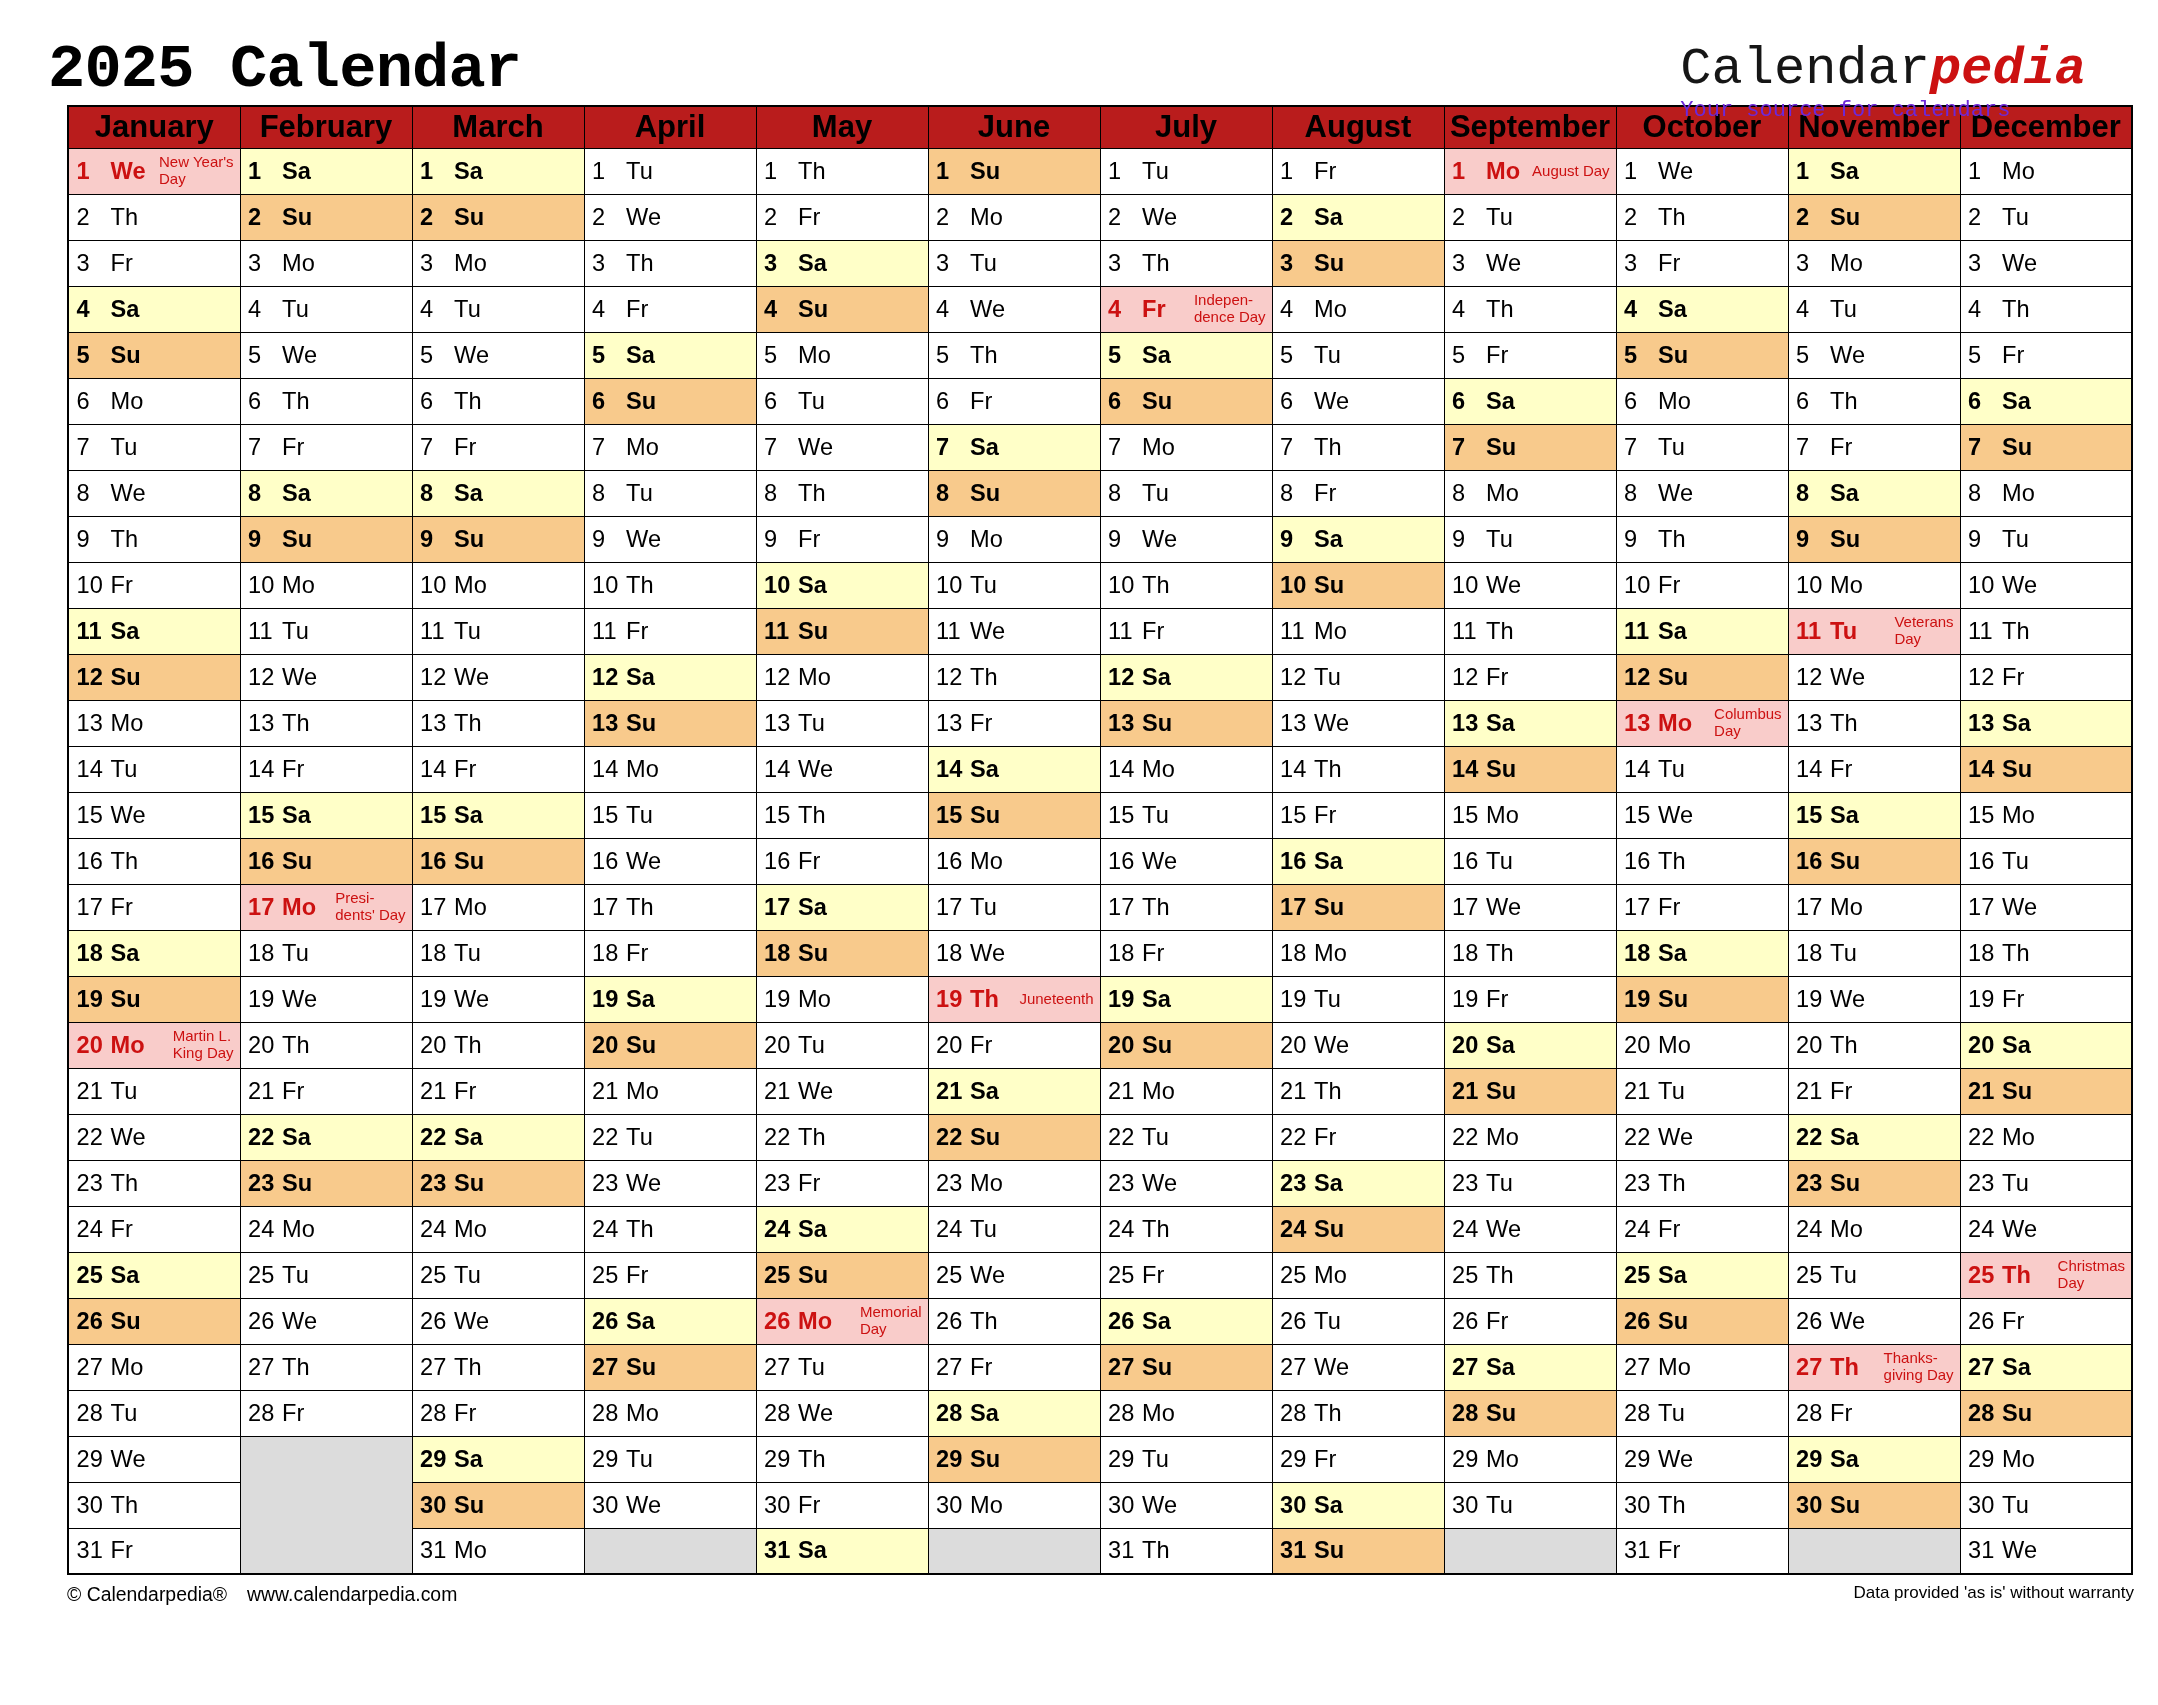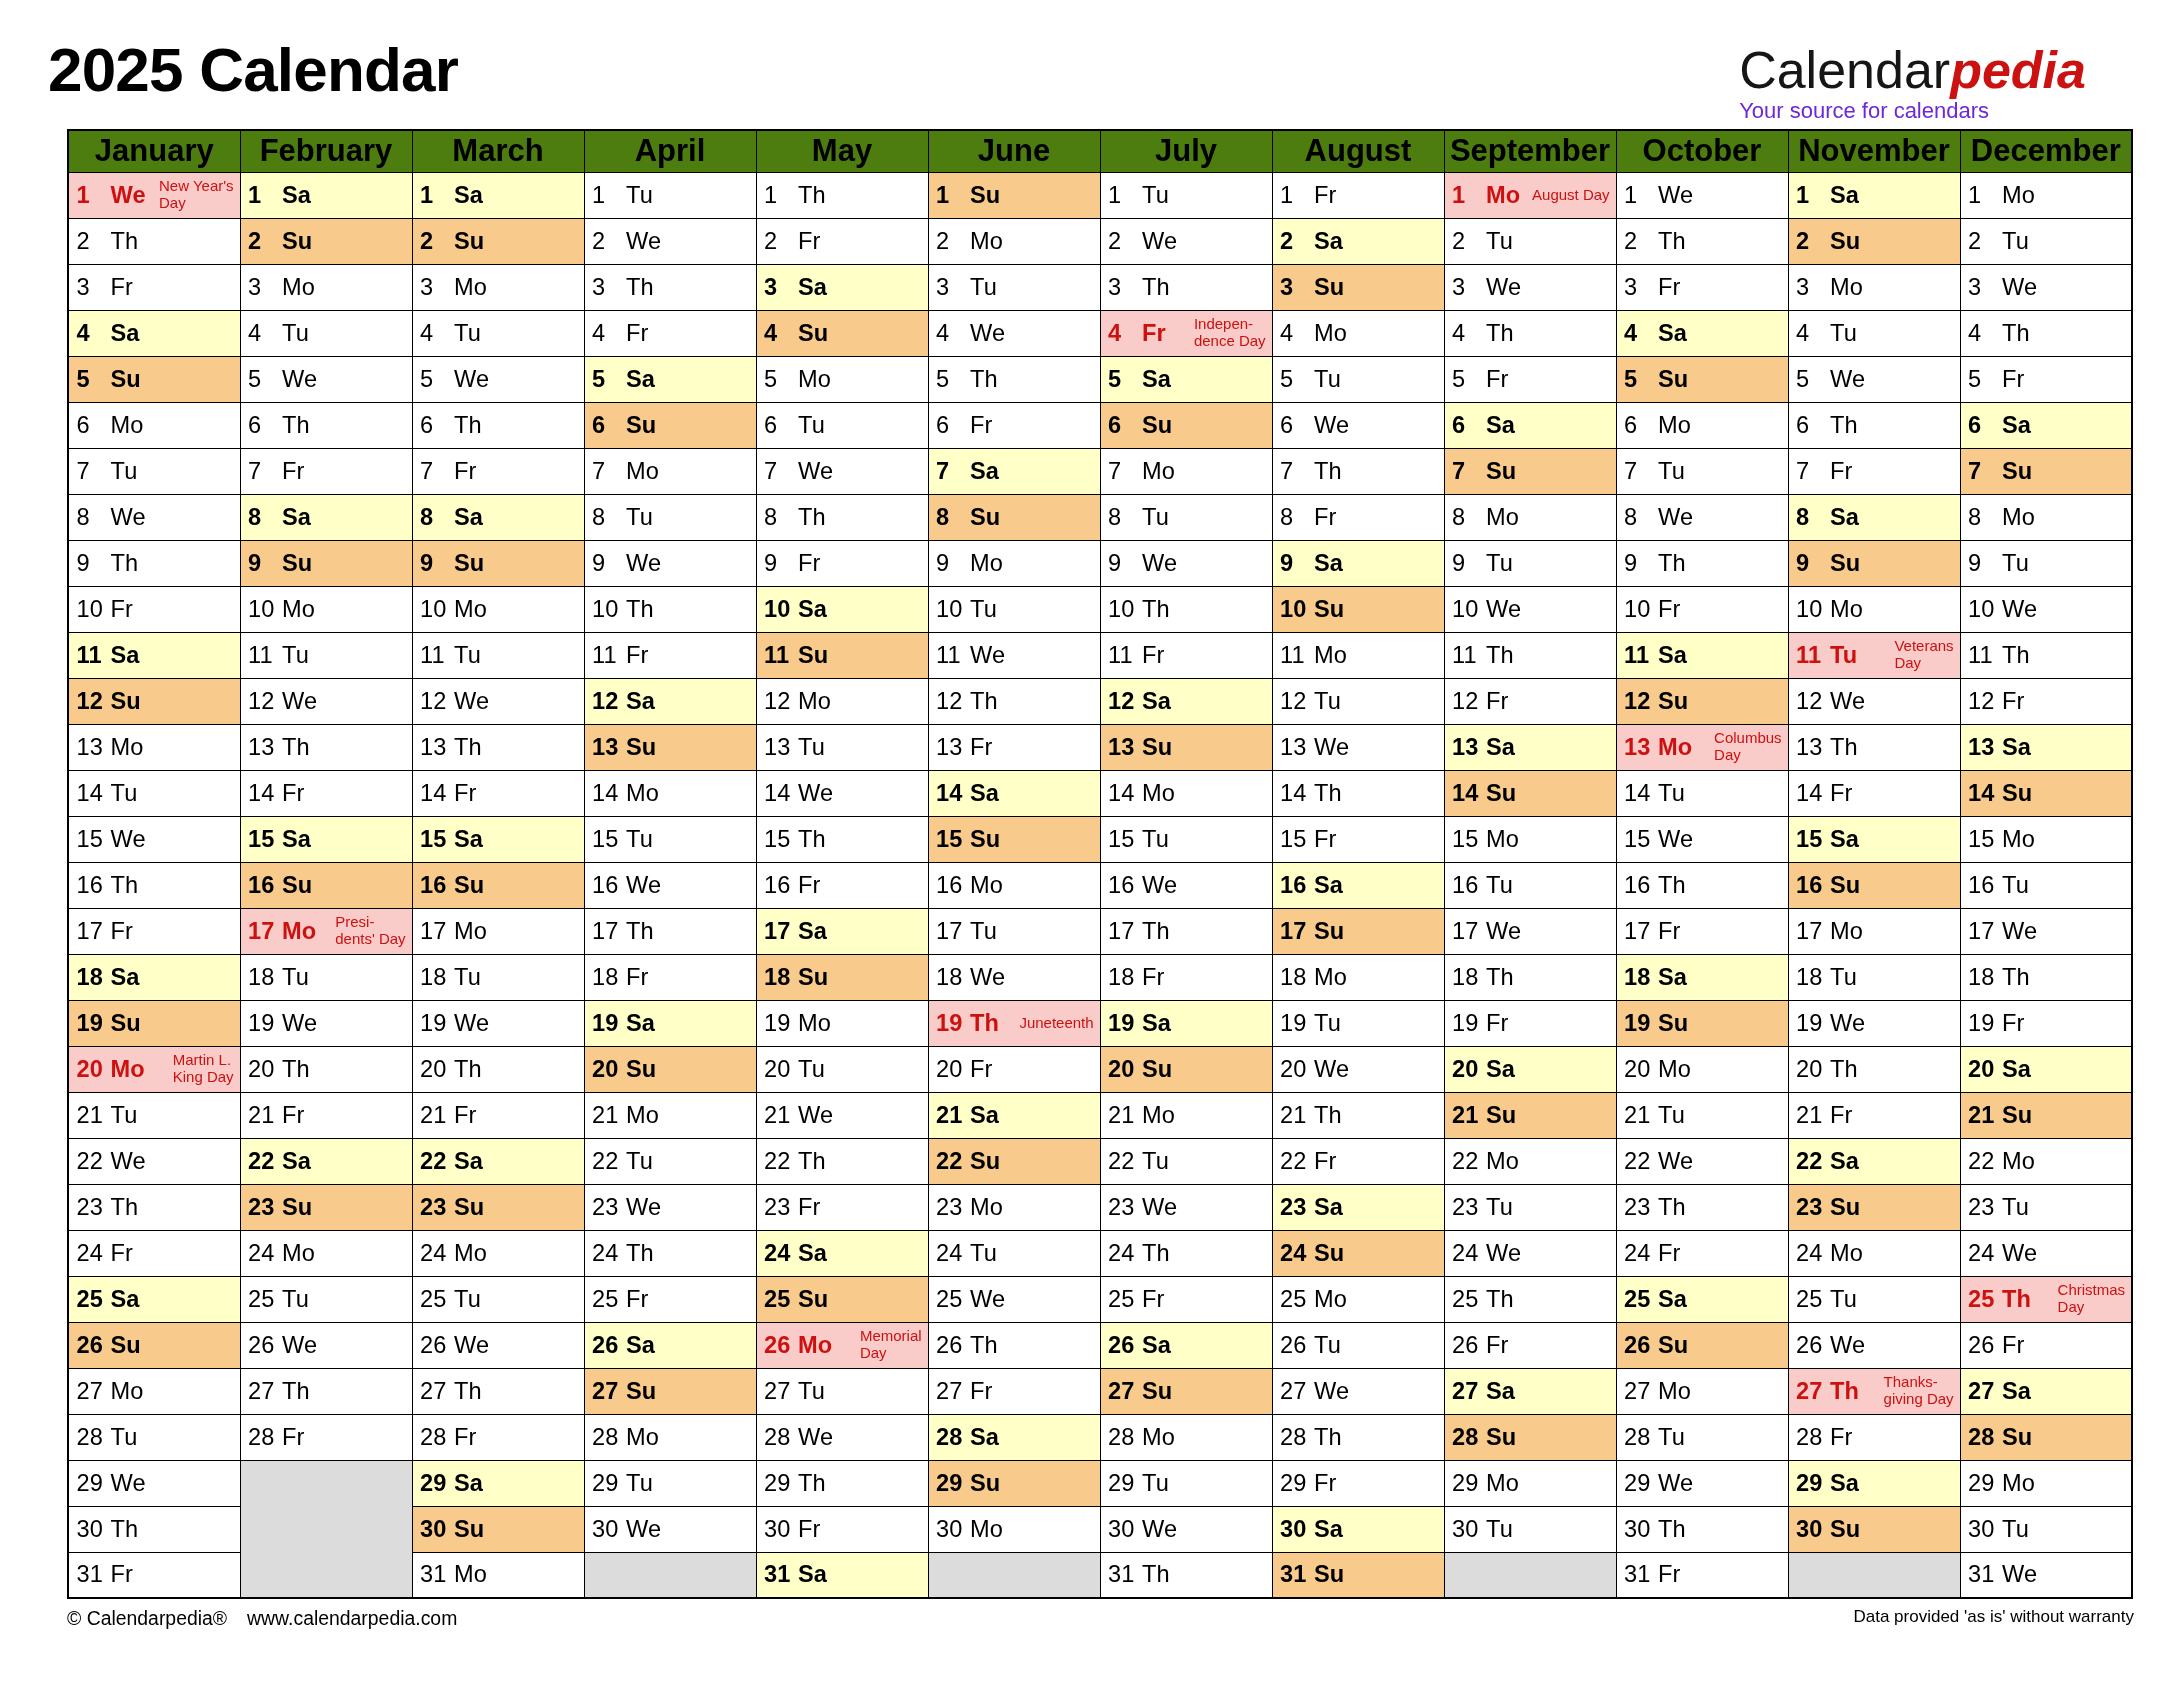--- a/index.html
+++ b/index.html
@@ -1,37 +1,37 @@
 <!DOCTYPE html>
 <html style="font-size:13.5px"><head>
 <meta charset="utf-8">
 <style>
   * { margin:0; padding:0; box-sizing:border-box; }
   html,body { background:#ffffff; }
   body {
     width:2159px; height:1705px; position:relative; overflow:hidden;
     font-family:"Liberation Sans","DejaVu Sans",sans-serif; color:#000;
   }
-  .masthead { position:relative; height:129px; }
+  .masthead { position:relative; height:105px;font-family:Liberation Mono, monospace; }
   .title {
     position:absolute; left:48px; top:34px;
     font-size:62px; font-weight:bold; letter-spacing:-0.8px; color:#000;
   }
   .logo { position:absolute; right:73px; top:44px; line-height:1; }
   .logo-main { font-size:52px; color:#161616; }
   .logo-main .logo-red { color:var(--red); font-weight:bold; font-style:italic; }
   .logo-tag { font-size:22px; color:#6d28d9; margin-top:4.2px; }
 
   table.cal {
     margin-left:67px; width:2066px;
     border-collapse:collapse; table-layout:fixed;
     border:2.5px solid #000;
   }
   .cal th {
-    height:42px; border:1.7px solid #000; background:#4d7c0f;
+    height:42px; border:1.7px solid #000; background:#b91c1c;
     font-size:31px; font-weight:bold; text-align:center; vertical-align:middle;
   }
   .cal td {
     height:46px; border:1.7px solid #000; background:#fff;
     font-size:23.6px; vertical-align:middle; overflow:hidden;
   }
   .cal td.sat { background:var(--sat); }
   .cal td.sun { background:var(--sun); }
   .cal td.holiday { background:var(--hol); }
   .cal td.empty { background:var(--empty); }

